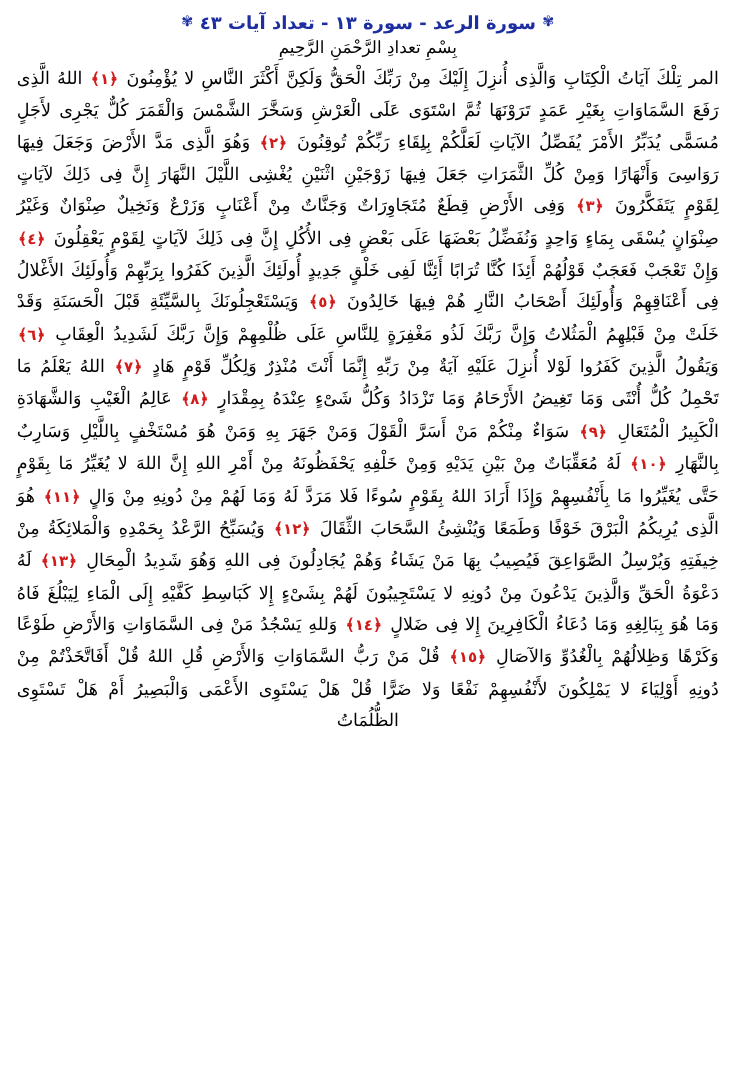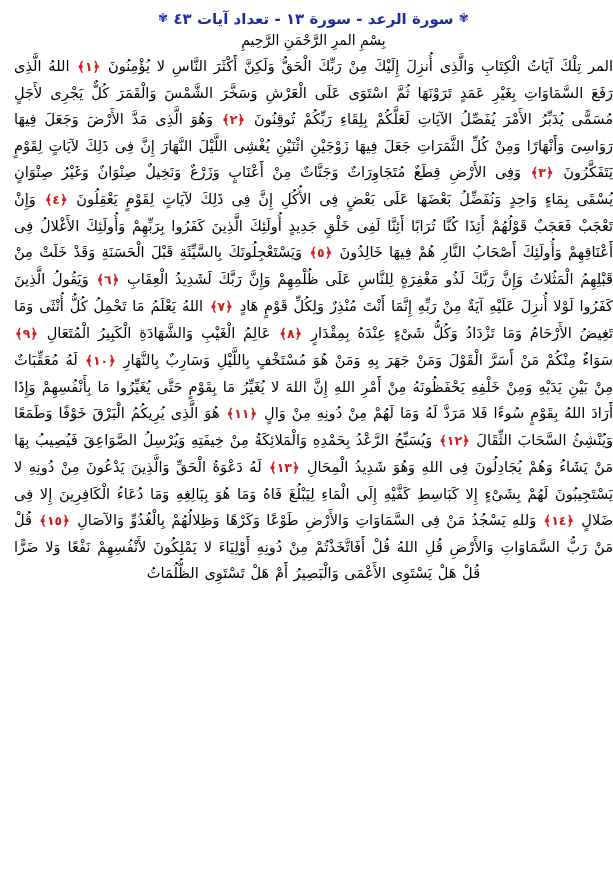--- a/index.html
+++ b/index.html
@@ -10,21 +10,21 @@
   body {
     width: 613px;
     height: 891px;
     font-family: "DejaVu Sans", sans-serif;
     overflow: hidden;
   }
   .page {
     width: 613px;
     height: 891px;
     box-sizing: border-box;
-    padding: 10px 0 4px 14px;
+    padding: 10px 14px 4px 14px;
     position: relative;
     background: #ffffff;
   }
   .surah-header {
     text-align: center;
     color: #1c2ea0;
     font-size: 15px;
     font-weight: bold;
     direction: rtl;
     letter-spacing: 0px;
@@ -68,17 +68,17 @@
 <body>
 
 <div class="page">
 
   <div class="surah-header">
     <span class="flower">✾</span>
     <span>سورة الرعد - سورة ١٣ - تعداد آيات ٤٣</span>
     <span class="flower">✾</span>
   </div>
 
-  <div class="basmala">بِسْمِ المرِ الرَّحْمَنِ الرَّحِيمِ</div>
+  <div class="basmala">بِسْمِ تعدادِ الرَّحْمَنِ الرَّحِيمِ</div>
 
   <div class="body-text" id="body"><span>المر تِلْكَ آيَاتُ الْكِتَابِ وَالَّذِى أُنزِلَ إِلَيْكَ مِنْ رَبِّكَ الْحَقُّ وَلَكِنَّ أَكْثَرَ النَّاسِ لا يُؤْمِنُونَ </span><span class="ayah-mark"><span>﴿</span><span class="num">١</span><span>﴾</span></span> <span>اللهُ الَّذِى رَفَعَ السَّمَاوَاتِ بِغَيْرِ عَمَدٍ تَرَوْنَهَا ثُمَّ اسْتَوَى عَلَى الْعَرْشِ وَسَخَّرَ الشَّمْسَ وَالْقَمَرَ كُلٌّ يَجْرِى لأَجَلٍ مُسَمًّى يُدَبِّرُ الأَمْرَ يُفَصِّلُ الآيَاتِ لَعَلَّكُمْ بِلِقَاءِ رَبِّكُمْ تُوقِنُونَ </span><span class="ayah-mark"><span>﴿</span><span class="num">٢</span><span>﴾</span></span> <span>وَهُوَ الَّذِى مَدَّ الأَرْضَ وَجَعَلَ فِيهَا رَوَاسِىَ وَأَنْهَارًا وَمِنْ كُلِّ الثَّمَرَاتِ جَعَلَ فِيهَا زَوْجَيْنِ اثْنَيْنِ يُغْشِى اللَّيْلَ النَّهَارَ إِنَّ فِى ذَلِكَ لآيَاتٍ لِقَوْمٍ يَتَفَكَّرُونَ </span><span class="ayah-mark"><span>﴿</span><span class="num">٣</span><span>﴾</span></span> <span>وَفِى الأَرْضِ قِطَعٌ مُتَجَاوِرَاتٌ وَجَنَّاتٌ مِنْ أَعْنَابٍ وَزَرْعٌ وَنَخِيلٌ صِنْوَانٌ وَغَيْرُ صِنْوَانٍ يُسْقَى بِمَاءٍ وَاحِدٍ وَنُفَضِّلُ بَعْضَهَا عَلَى بَعْضٍ فِى الأُكُلِ إِنَّ فِى ذَلِكَ لآيَاتٍ لِقَوْمٍ يَعْقِلُونَ </span><span class="ayah-mark"><span>﴿</span><span class="num">٤</span><span>﴾</span></span> <span>وَإِنْ تَعْجَبْ فَعَجَبٌ قَوْلُهُمْ أَئِذَا كُنَّا تُرَابًا أَئِنَّا لَفِى خَلْقٍ جَدِيدٍ أُولَئِكَ الَّذِينَ كَفَرُوا بِرَبِّهِمْ وَأُولَئِكَ الأَغْلالُ فِى أَعْنَاقِهِمْ وَأُولَئِكَ أَصْحَابُ النَّارِ هُمْ فِيهَا خَالِدُونَ </span><span class="ayah-mark"><span>﴿</span><span class="num">٥</span><span>﴾</span></span> <span>وَيَسْتَعْجِلُونَكَ بِالسَّيِّئَةِ قَبْلَ الْحَسَنَةِ وَقَدْ خَلَتْ مِنْ قَبْلِهِمُ الْمَثُلاتُ وَإِنَّ رَبَّكَ لَذُو مَغْفِرَةٍ لِلنَّاسِ عَلَى ظُلْمِهِمْ وَإِنَّ رَبَّكَ لَشَدِيدُ الْعِقَابِ </span><span class="ayah-mark"><span>﴿</span><span class="num">٦</span><span>﴾</span></span> <span>وَيَقُولُ الَّذِينَ كَفَرُوا لَوْلا أُنزِلَ عَلَيْهِ آيَةٌ مِنْ رَبِّهِ إِنَّمَا أَنْتَ مُنْذِرٌ وَلِكُلِّ قَوْمٍ هَادٍ </span><span class="ayah-mark"><span>﴿</span><span class="num">٧</span><span>﴾</span></span> <span>اللهُ يَعْلَمُ مَا تَحْمِلُ كُلُّ أُنْثَى وَمَا تَغِيضُ الأَرْحَامُ وَمَا تَزْدَادُ وَكُلُّ شَىْءٍ عِنْدَهُ بِمِقْدَارٍ </span><span class="ayah-mark"><span>﴿</span><span class="num">٨</span><span>﴾</span></span> <span>عَالِمُ الْغَيْبِ وَالشَّهَادَةِ الْكَبِيرُ الْمُتَعَالِ </span><span class="ayah-mark"><span>﴿</span><span class="num">٩</span><span>﴾</span></span> <span>سَوَاءٌ مِنْكُمْ مَنْ أَسَرَّ الْقَوْلَ وَمَنْ جَهَرَ بِهِ وَمَنْ هُوَ مُسْتَخْفٍ بِاللَّيْلِ وَسَارِبٌ بِالنَّهَارِ </span><span class="ayah-mark"><span>﴿</span><span class="num">١٠</span><span>﴾</span></span> <span>لَهُ مُعَقِّبَاتٌ مِنْ بَيْنِ يَدَيْهِ وَمِنْ خَلْفِهِ يَحْفَظُونَهُ مِنْ أَمْرِ اللهِ إِنَّ اللهَ لا يُغَيِّرُ مَا بِقَوْمٍ حَتَّى يُغَيِّرُوا مَا بِأَنْفُسِهِمْ وَإِذَا أَرَادَ اللهُ بِقَوْمٍ سُوءًا فَلا مَرَدَّ لَهُ وَمَا لَهُمْ مِنْ دُونِهِ مِنْ وَالٍ </span><span class="ayah-mark"><span>﴿</span><span class="num">١١</span><span>﴾</span></span> <span>هُوَ الَّذِى يُرِيكُمُ الْبَرْقَ خَوْفًا وَطَمَعًا وَيُنْشِئُ السَّحَابَ الثِّقَالَ </span><span class="ayah-mark"><span>﴿</span><span class="num">١٢</span><span>﴾</span></span> <span>وَيُسَبِّحُ الرَّعْدُ بِحَمْدِهِ وَالْمَلائِكَةُ مِنْ خِيفَتِهِ وَيُرْسِلُ الصَّوَاعِقَ فَيُصِيبُ بِهَا مَنْ يَشَاءُ وَهُمْ يُجَادِلُونَ فِى اللهِ وَهُوَ شَدِيدُ الْمِحَالِ </span><span class="ayah-mark"><span>﴿</span><span class="num">١٣</span><span>﴾</span></span> <span>لَهُ دَعْوَةُ الْحَقِّ وَالَّذِينَ يَدْعُونَ مِنْ دُونِهِ لا يَسْتَجِيبُونَ لَهُمْ بِشَىْءٍ إِلا كَبَاسِطِ كَفَّيْهِ إِلَى الْمَاءِ لِيَبْلُغَ فَاهُ وَمَا هُوَ بِبَالِغِهِ وَمَا دُعَاءُ الْكَافِرِينَ إِلا فِى ضَلالٍ </span><span class="ayah-mark"><span>﴿</span><span class="num">١٤</span><span>﴾</span></span> <span>وَللهِ يَسْجُدُ مَنْ فِى السَّمَاوَاتِ وَالأَرْضِ طَوْعًا وَكَرْهًا وَظِلالُهُمْ بِالْغُدُوِّ وَالآصَالِ </span><span class="ayah-mark"><span>﴿</span><span class="num">١٥</span><span>﴾</span></span> <span>قُلْ مَنْ رَبُّ السَّمَاوَاتِ وَالأَرْضِ قُلِ اللهُ قُلْ أَفَاتَّخَذْتُمْ مِنْ دُونِهِ أَوْلِيَاءَ لا يَمْلِكُونَ لأَنْفُسِهِمْ نَفْعًا وَلا ضَرًّا قُلْ هَلْ يَسْتَوِى الأَعْمَى وَالْبَصِيرُ أَمْ هَلْ تَسْتَوِى الظُّلُمَاتُ </span></div>
 
 </div>
 
 </body></html>

